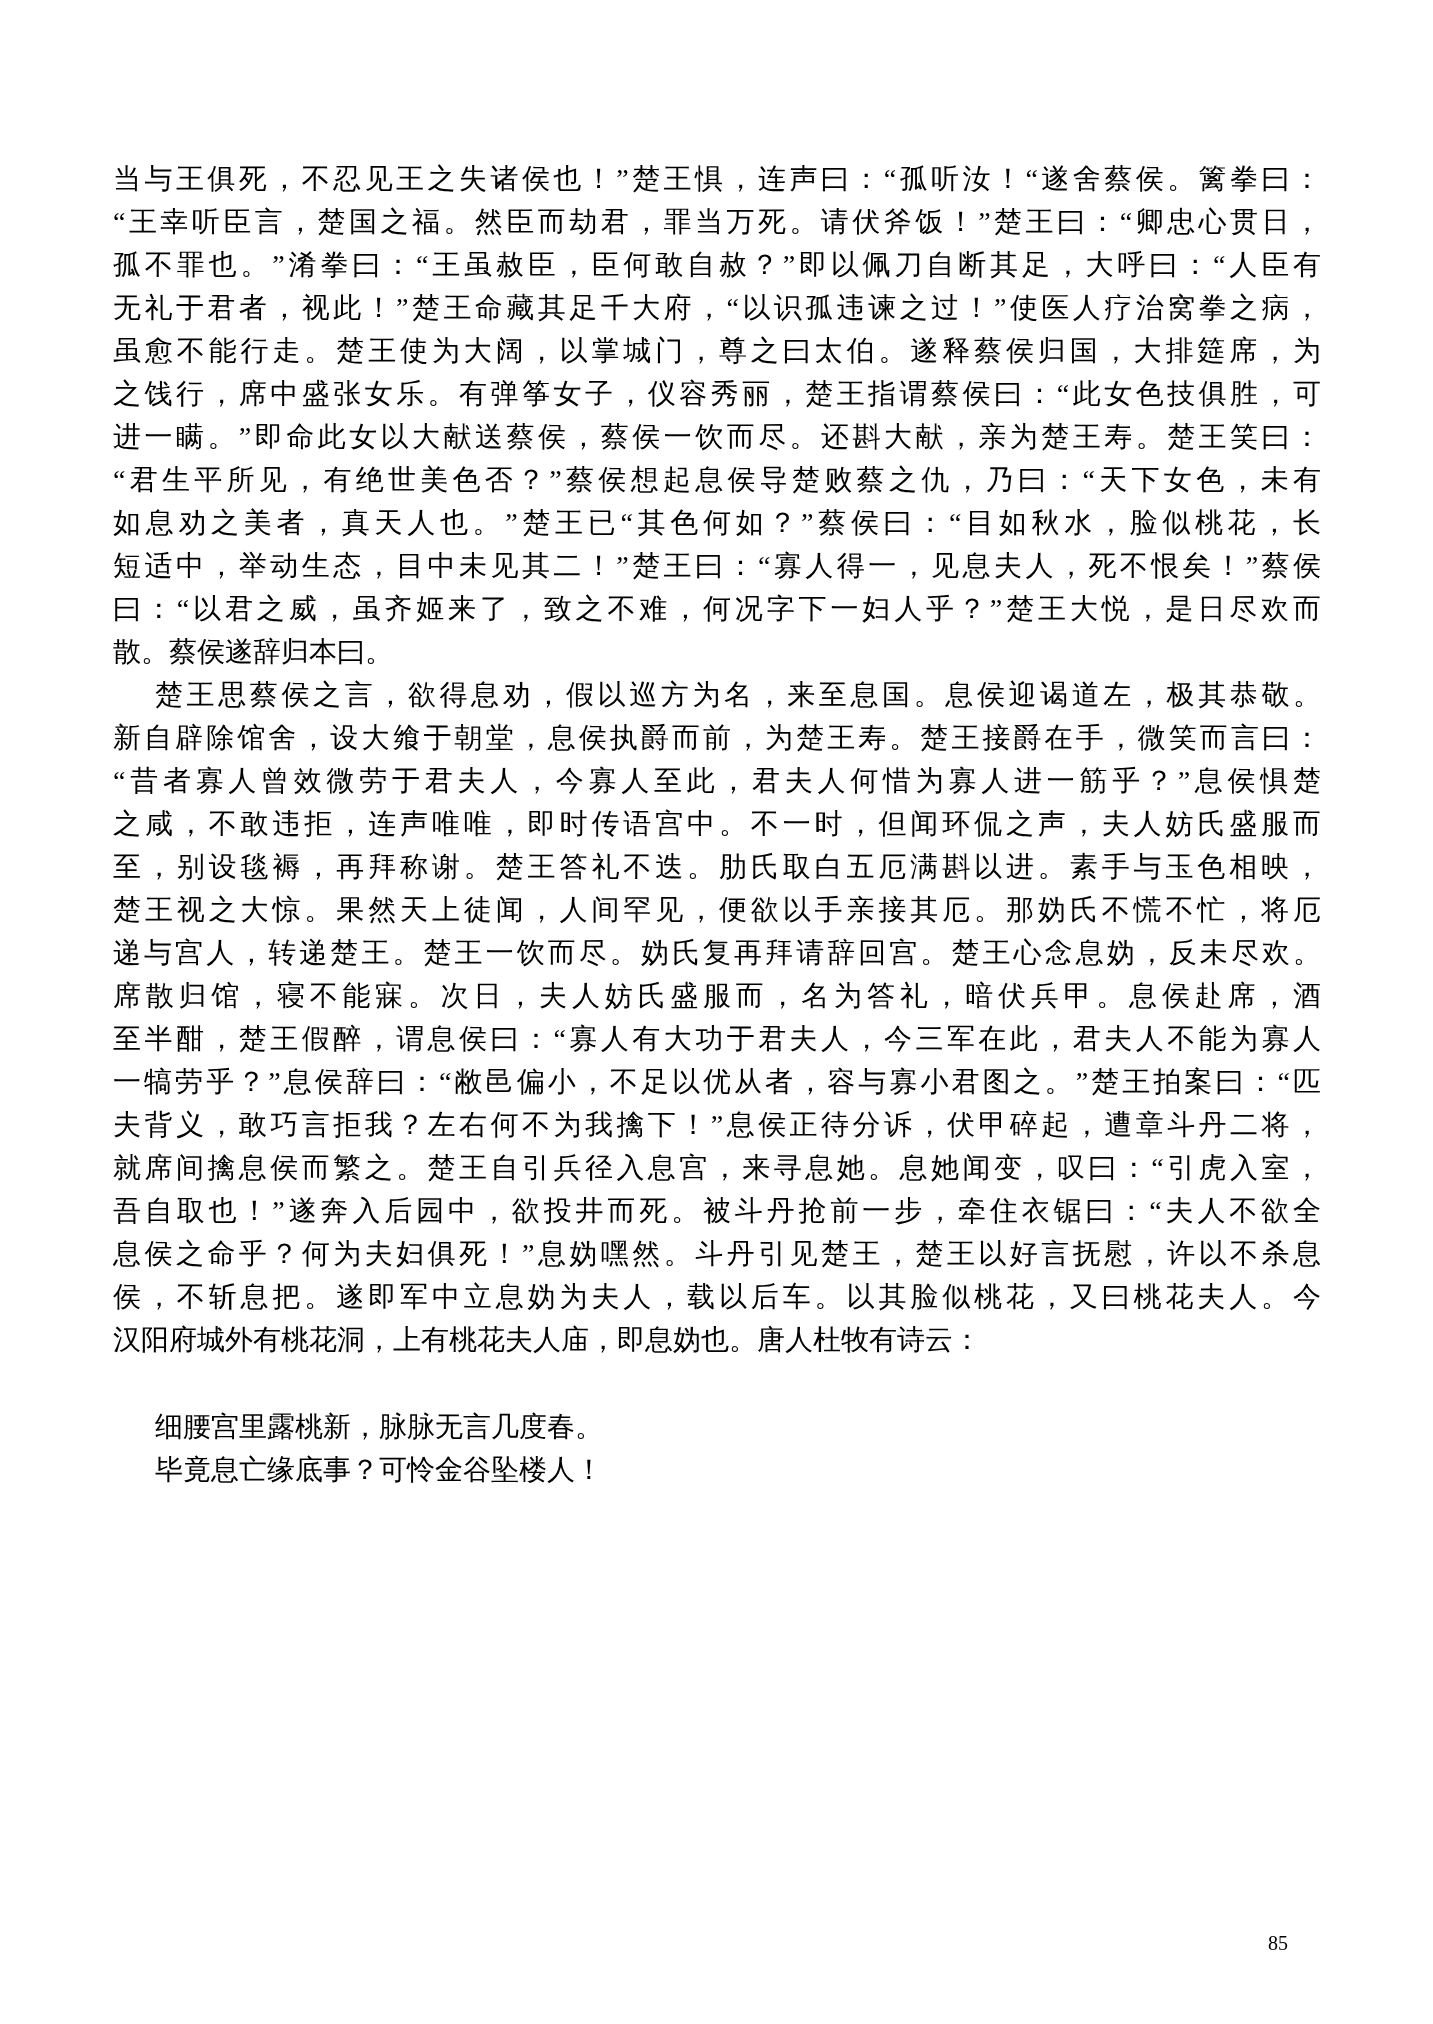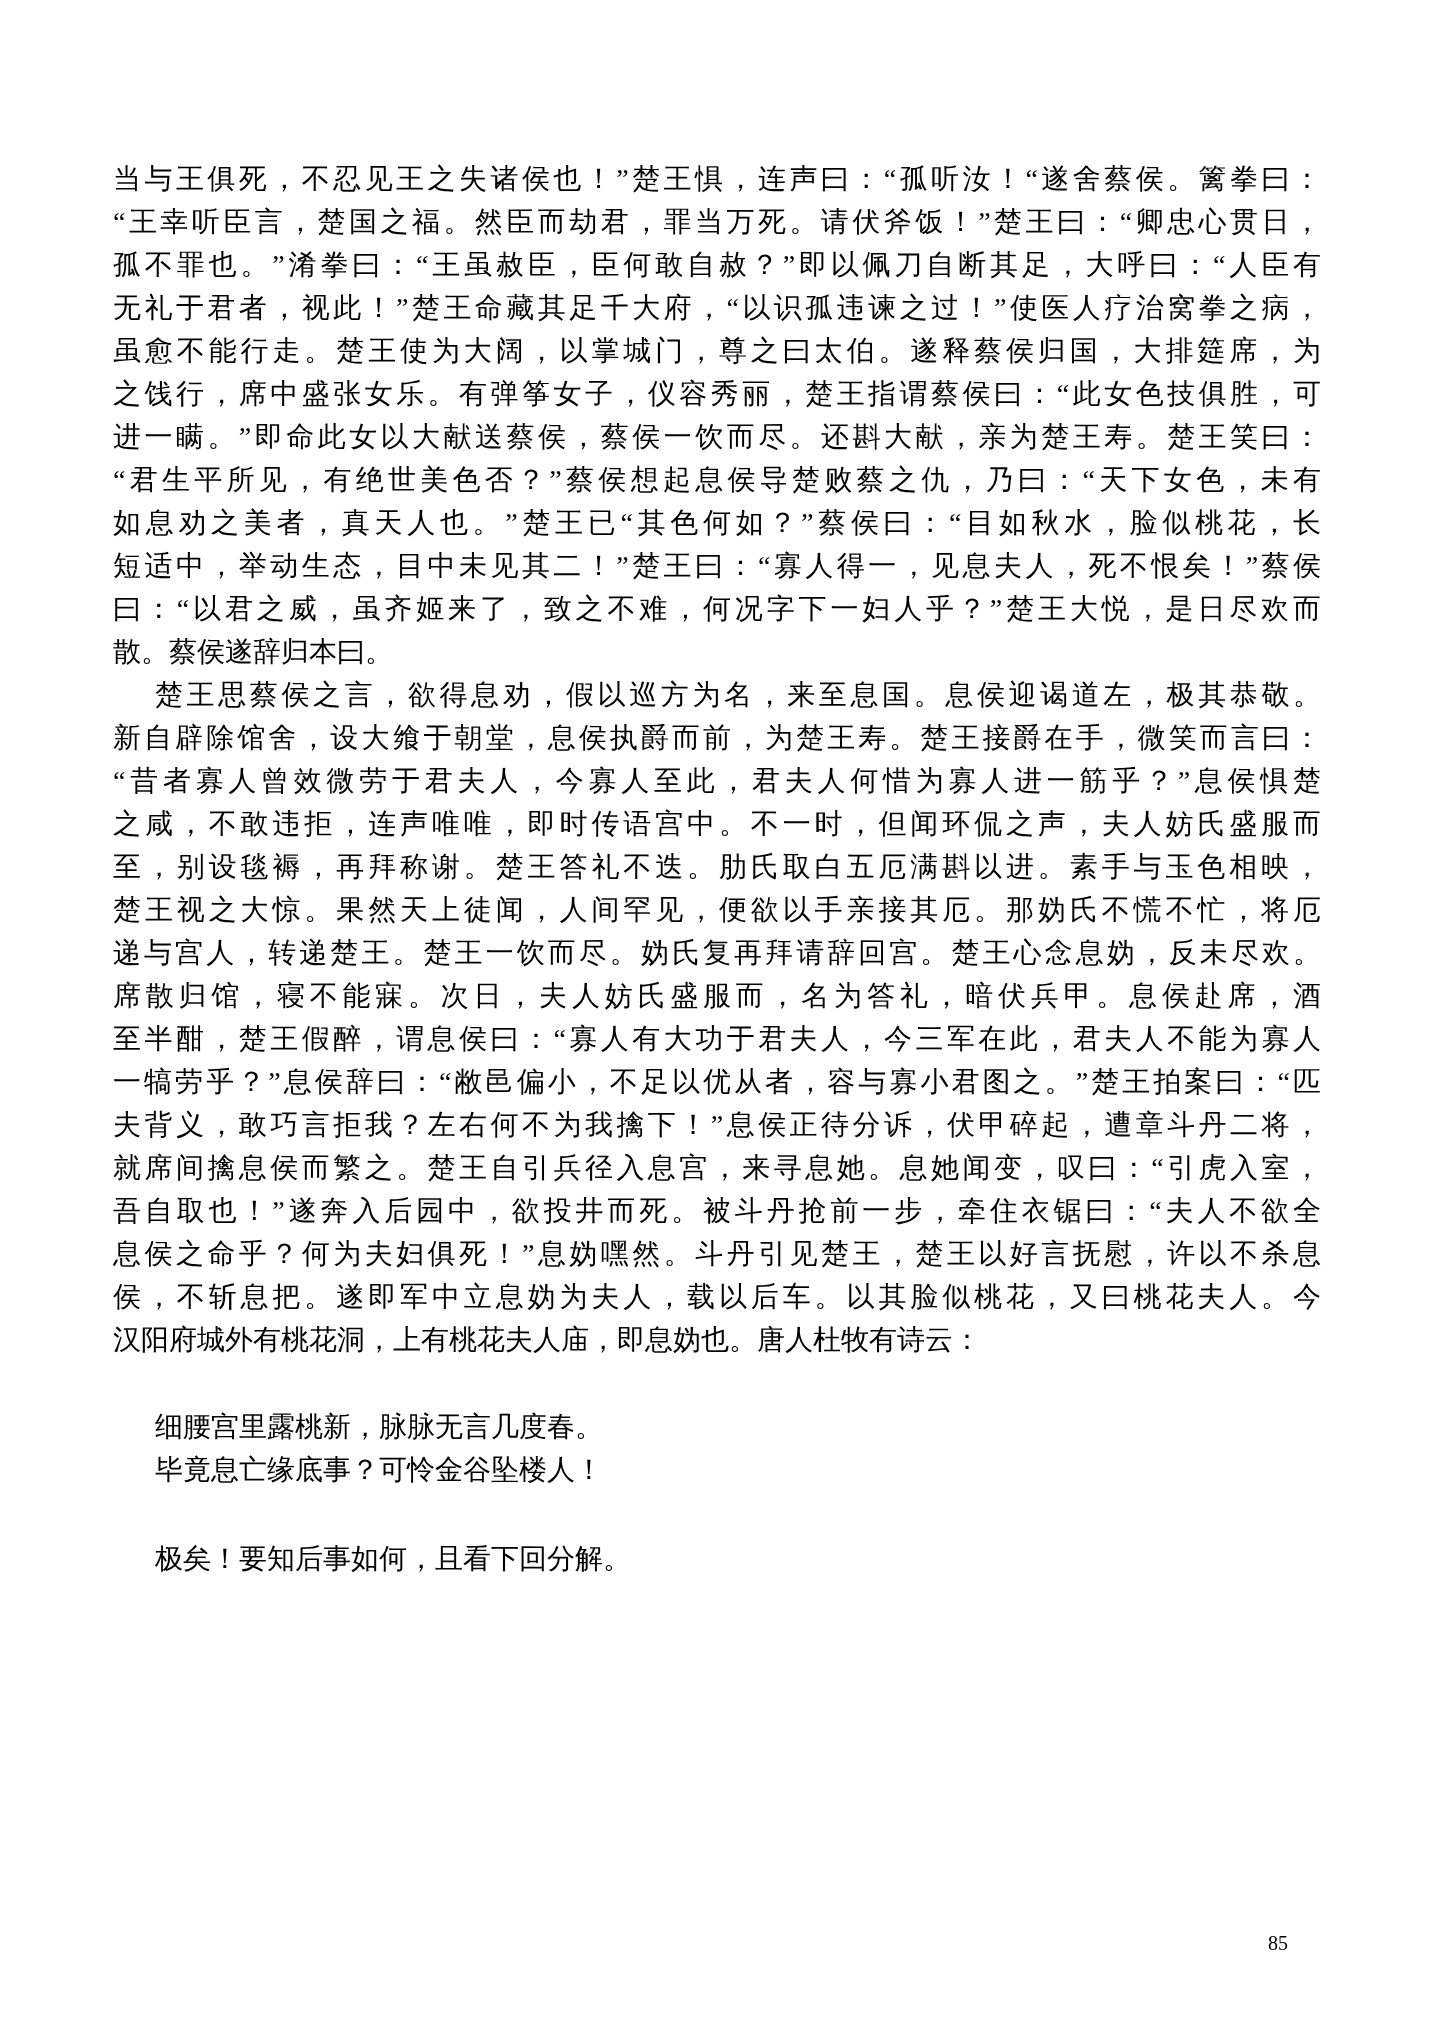--- a/index.html
+++ b/index.html
@@ -88,17 +88,16 @@
         <div class="line">吾自取也！”遂奔入后园中，欲投井而死。被斗丹抢前一步，牵住衣锯曰：“夫人不欲全</div>
         <div class="line">息侯之命乎？何为夫妇俱死！”息妫嘿然。斗丹引见楚王，楚王以好言抚慰，许以不杀息</div>
         <div class="line">侯，不斩息把。遂即军中立息妫为夫人，载以后车。以其脸似桃花，又曰桃花夫人。今</div>
         <div class="line">汉阳府城外有桃花洞，上有桃花夫人庙，即息妫也。唐人杜牧有诗云：</div>
       </div>
     <div class="poem">
         <div class="line">细腰宫里露桃新，脉脉无言几度春。</div>
         <div class="line">毕竟息亡缘底事？可怜金谷坠楼人！</div>
       </div>
     <div class="para closing indent">
-        <div class="line">极矣！要知后事如何，且看下回分解。</div>
       </div>
   </div>
   <div class="pagenum">85</div>
 </div>
 
 </body></html>

